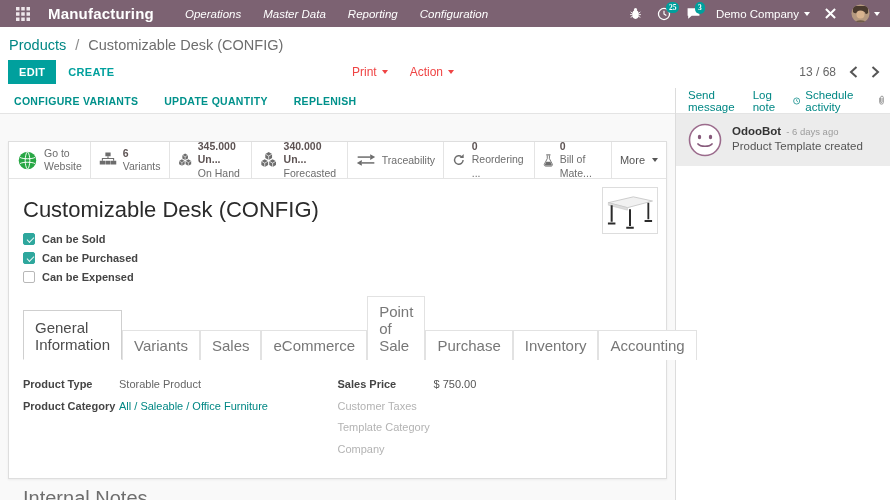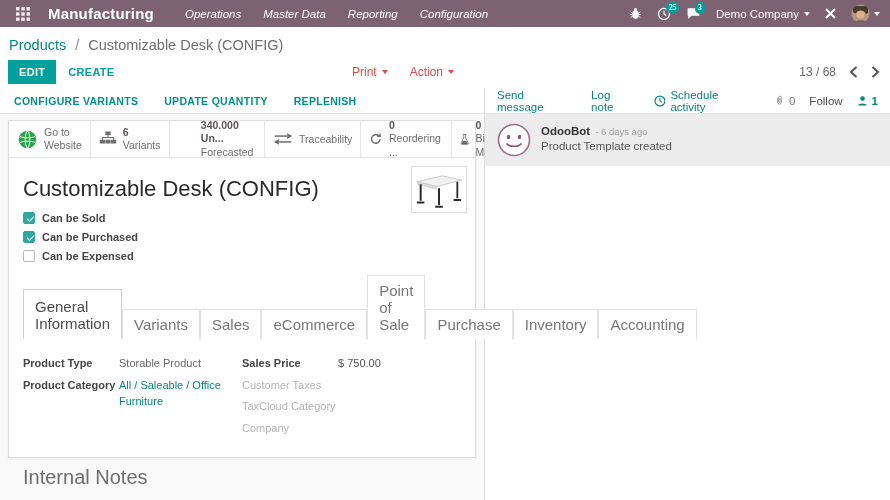--- a/index.html
+++ b/index.html
@@ -37,22 +37,22 @@
   .btn-flat { background:none; border:none; color:#00a09d; font-size:11px; font-weight:bold;
     padding:6px 12px; cursor:pointer; letter-spacing:.3px; font-family:"Liberation Sans", sans-serif; }
   .print-action { position:absolute; left:352px; display:flex; gap:22px; }
   .pa-item { font-size:12px; color:#ef4444; display:flex; align-items:center; gap:5px; cursor:pointer; }
   .pager { margin-left:auto; display:flex; align-items:center; gap:13px; }
   .pager-count { font-size:12px; color:#666; }
   .chev { cursor:pointer; display:flex; align-items:center; }
 
   
   .main { flex:1; display:flex; min-height:0; }
-  .left-pane { width:485px; border-right:1px solid #dcdcdc; display:flex;
-    flex-direction:column; background:#f9f9f9; }
+  .left-pane { width:676px; border-right:1px solid #dcdcdc; display:flex;
+    flex-direction:column; background:#f9f9f9;gap:21px; }
   .statusbar { height:26px; background:#fff; border-bottom:1px solid #e4e4e4;
     display:flex; align-items:center; padding-left:14px; gap:26px; flex-shrink:0; }
   .status-btn { font-size:10.5px; font-weight:bold; color:#00918b; letter-spacing:.3px; cursor:pointer; }
 
   .form-area { flex:1; padding:6px 8px 0 8px; }
   .sheet { background:#fff; border:1px solid #dedede; box-shadow:0 1px 2px rgba(0,0,0,.06);
     height:338px; display:flex; flex-direction:column; }
 
   
   .stat-row { display:flex; border-bottom:1px solid #e4e4e4; height:37px; flex-shrink:0; }
@@ -265,20 +265,37 @@
                 <rect x="8.5" y="13" width="7" height="5" fill="#6d6d6d"></rect>
                 <rect x="16" y="13" width="7" height="5" fill="#6d6d6d"></rect>
               </svg>
               <span class="stat-text">
                 <span class="stat-value">6</span>
                 <span class="stat-label">Variants</span>
               </span>
             </div>
             <div class="stat-btn">
               <svg width="20" height="20" viewBox="0 0 22 22">
+                <defs>
+                    <g id="cubeA">
+                  <polygon points="0,-5 4.3,-2.5 4.3,2.5 0,5 -4.3,2.5 -4.3,-2.5" fill="#6d6d6d"></polygon>
+                  <path d="M-4.3,-2.5 L0,0 L4.3,-2.5 M0,0 L0,5" stroke="#fff" stroke-width="0.9" fill="none"></path>
+                </g>
+                  </defs>
+                <use href="#cubeA" x="11" y="6"></use>
+                  <use href="#cubeA" x="6" y="15"></use>
+                  <use href="#cubeA" x="16" y="15"></use>
+              </svg>
+              <span class="stat-text">
+                <span class="stat-value">345.000 Un...</span>
+                <span class="stat-label">On Hand</span>
+              </span>
+            </div>
+            <div class="stat-btn">
+              <svg width="20" height="20" viewBox="0 0 22 22">
                 <use href="#cubeA" x="11" y="6"></use>
                   <use href="#cubeA" x="6" y="15"></use>
                   <use href="#cubeA" x="16" y="15"></use>
               </svg>
               <span class="stat-text">
                 <span class="stat-value">340.000 Un...</span>
                 <span class="stat-label">Forecasted</span>
               </span>
             </div>
             <div class="stat-btn">
@@ -367,21 +384,21 @@
               <div class="field-col">
                 <div class="field-row">
                   <span class="field-label">Sales Price</span>
                   <span class="field-value dark">$ 750.00</span>
                 </div>
                 <div class="field-row">
                   <span class="field-label muted">Customer Taxes</span>
                   <span class="field-value"></span>
                 </div>
                 <div class="field-row">
-                  <span class="field-label muted">TaxCloud Category</span>
+                  <span class="field-label muted">Template Category</span>
                   <span class="field-value"></span>
                 </div>
                 <div class="field-row">
                   <span class="field-label muted">Company</span>
                   <span class="field-value"></span>
                 </div>
               </div>
             </div>
 
             <div class="notes-title">Internal Notes</div>

